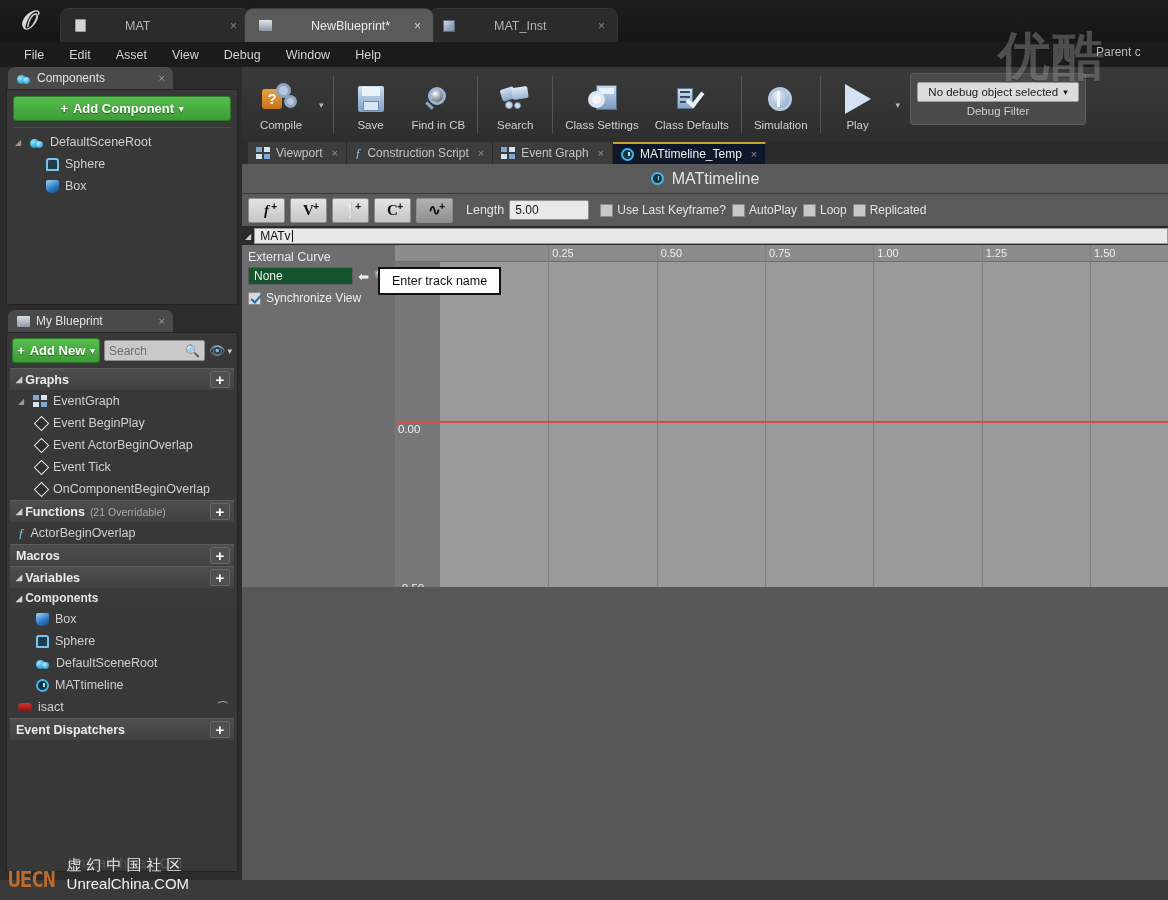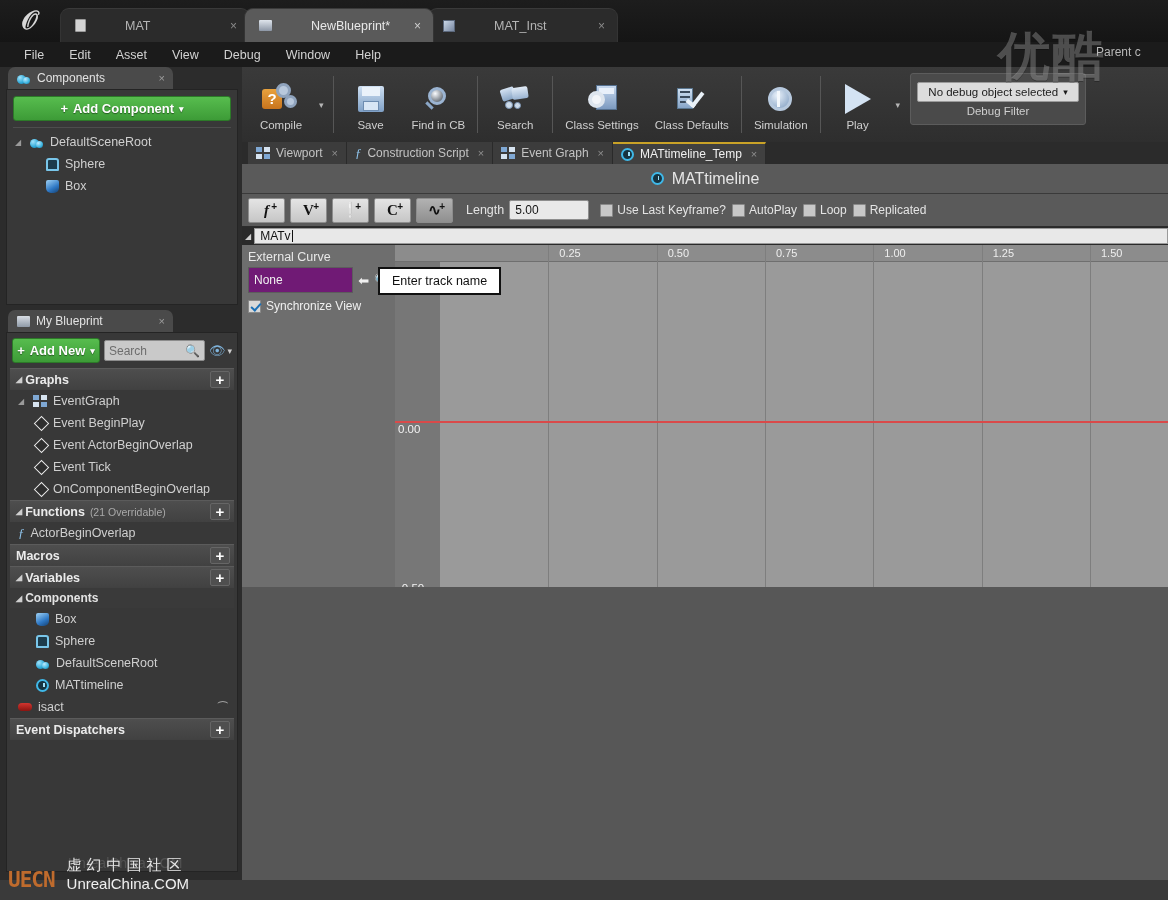--- a/index.html
+++ b/index.html
@@ -144,21 +144,21 @@
     display:flex; align-items:center; justify-content:center; gap:5px; color:#1b1b1b; font-size:11.5px;
   }
   .debuglabel { color:#cfcfcf; font-size:11.5px; }
 
   
   .doctabs { height:22px; background:#2b2b2b; display:flex; align-items:flex-end; padding-left:6px; }
   .dtab {
     height:22px; display:flex; align-items:center; gap:6px; padding:0 8px;
     background:#3c3c3c; color:#c3c3c3; font-size:12px; border-right:1px solid #2a2a2a;
   }
-  .dtab.active { background:#404040; color:#f0f0f0; border-top:2px solid #c9a227; }
+  .dtab.active { background:#0f172a; color:#f0f0f0; border-top:2px solid #c9a227; }
   .dtab .dclose { color:#8e8e8e; font-size:11px; margin-left:3px; }
 
   
   .tl-title {
     height:30px; background:#5a5a5a; display:flex; align-items:center; justify-content:center; gap:8px;
     color:#e6e6e6; font-size:16px; border-bottom:1px solid #3a3a3a;
   }
   .tl-toolbar {
     height:33px; background:#5a5a5a; display:flex; align-items:center; gap:5px; padding:0 6px;
     border-bottom:1px solid #2c2c2c;
@@ -184,31 +184,31 @@
   .trackname-input {
     flex:1 1 auto; height:16px; background:#e8e8e8; border:1px solid #9a9a9a;
     color:#111; font-size:12px; display:flex; align-items:center; padding:0 5px;
   }
   .caret-blink { display:inline-block; width:1px; height:12px; background:#111; margin-left:1px; }
 
   
   .trackzone { position:relative; height:345px; background:#8f8f8f; display:flex; }
   .trk-left { width:153px; background:#6e6e6e; padding:5px 6px 0; color:#e9e9e9; font-size:12px; }
   .trk-left .lbl { font-size:12.5px; color:#e8e8e8; margin-bottom:3px; }
-  .curve-input { width:110px;height:18px;background:#701a75;border:1px solid #5c5c5c;color:#f0f0f0;
-    font-size:12px; display:flex; align-items:center; padding:12px 5px;text-align:right; }
+  .curve-input { width:110px;height:18px;background:#14532d;border:1px solid #5c5c5c;color:#f0f0f0;
+    font-size:12px; display:flex; align-items:center; padding:4px 5px;text-align:right; }
   .curve-row { display:flex; align-items:center; gap:5px; }
   .curve-arrow { color:#f0f0f0; font-size:13px; }
   .curve-mag { color:#e8e8e8; font-size:12px; }
   .sync-row { display:flex; align-items:center; gap:5px; margin-top:6px; color:#efefef; font-size:12px; }
 
   .graphzone { position:relative; flex:1 1 auto; background:#9a9a9a; overflow:hidden; }
   .ruler { position:absolute; left:0; top:0; right:0; height:17px; background:#8c8c8c; border-bottom:1px solid #6f6f6f; }
   .ruler .tick { position:absolute; top:0; height:17px; border-left:1px solid #6f6f6f; }
-  .ruler .tlabel { position:absolute; top:2px; color:#eee; font-size:11px;margin-left:7px; }
+  .ruler .tlabel { position:absolute; top:2px; color:#eee; font-size:11px; }
   .gridline-v { position:absolute; top:0; bottom:0; width:1px; background:#7e7e7e; }
   .axis-zero { position:absolute; left:0; right:0; height:2px; background:#d94a4a; }
   .ylabel { position:absolute; color:#f2f2f2; font-size:11.5px; }
   .leftgutter { position:absolute; left:0; top:0; bottom:0; width:45px; background:#777; }
 
   .tooltip {
     position:absolute; background:#fff; border:2px solid #111;
     color:#111; font-size:12.5px; padding:5px 12px; z-index:50; white-space:nowrap;
   }
 

